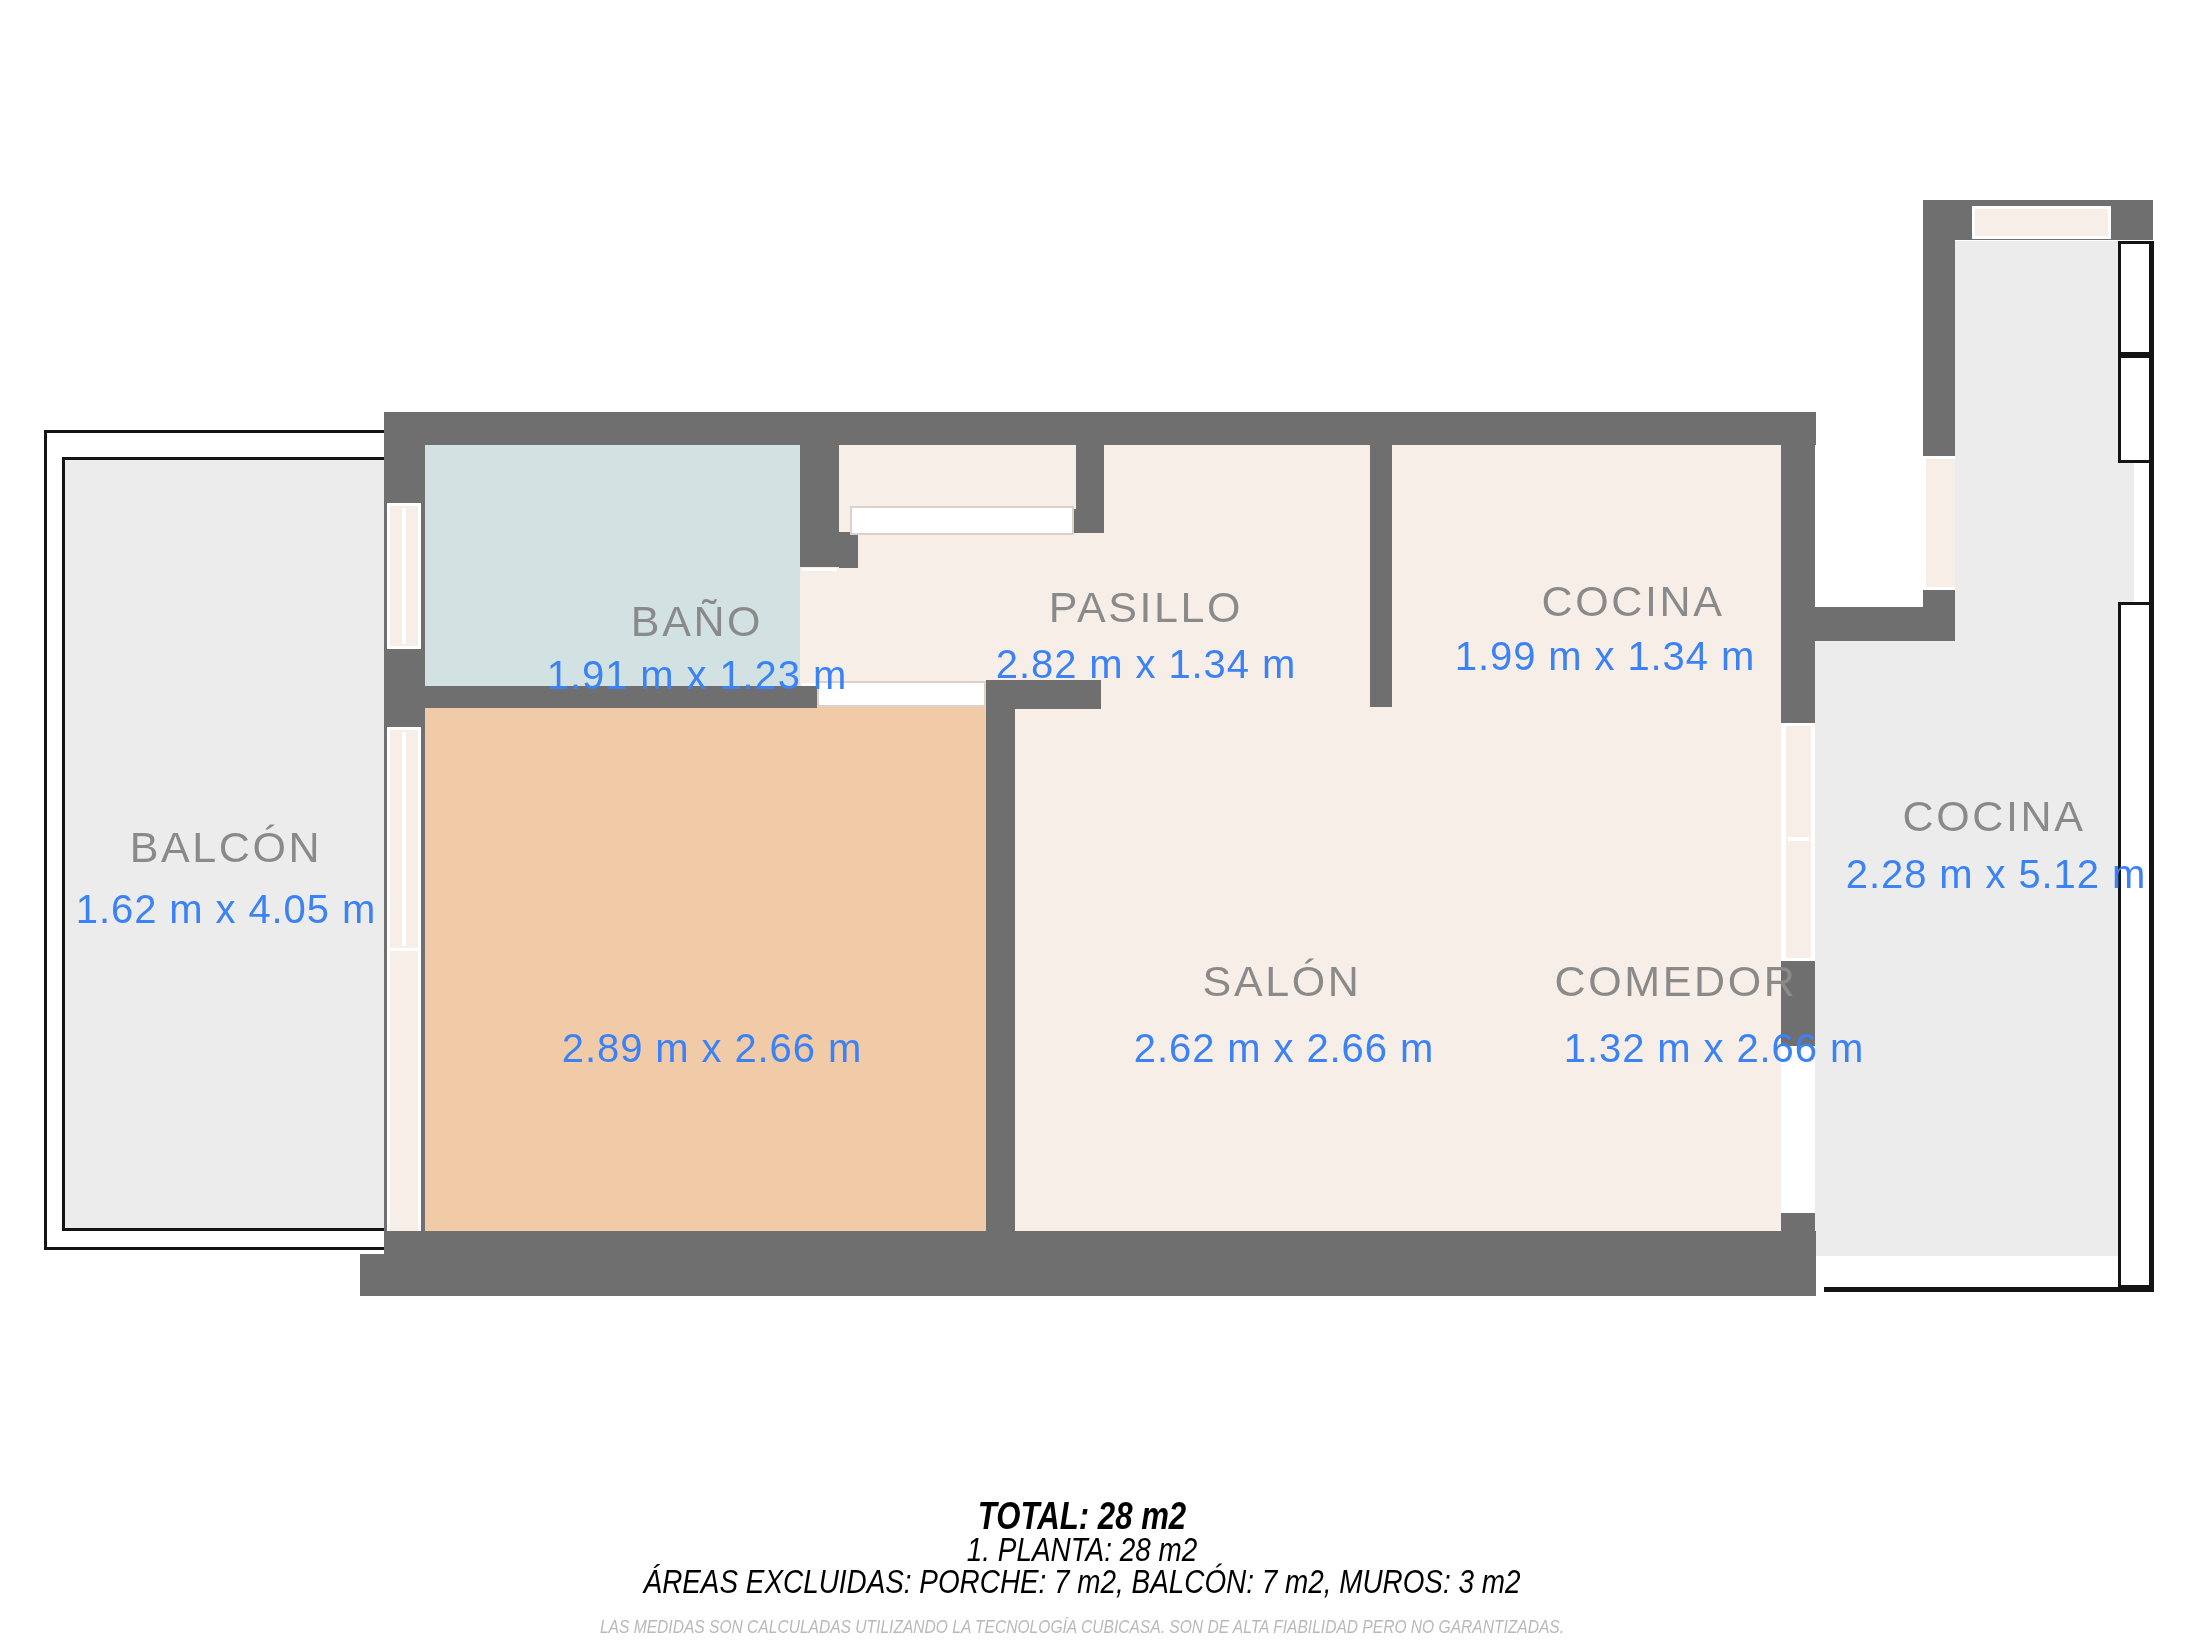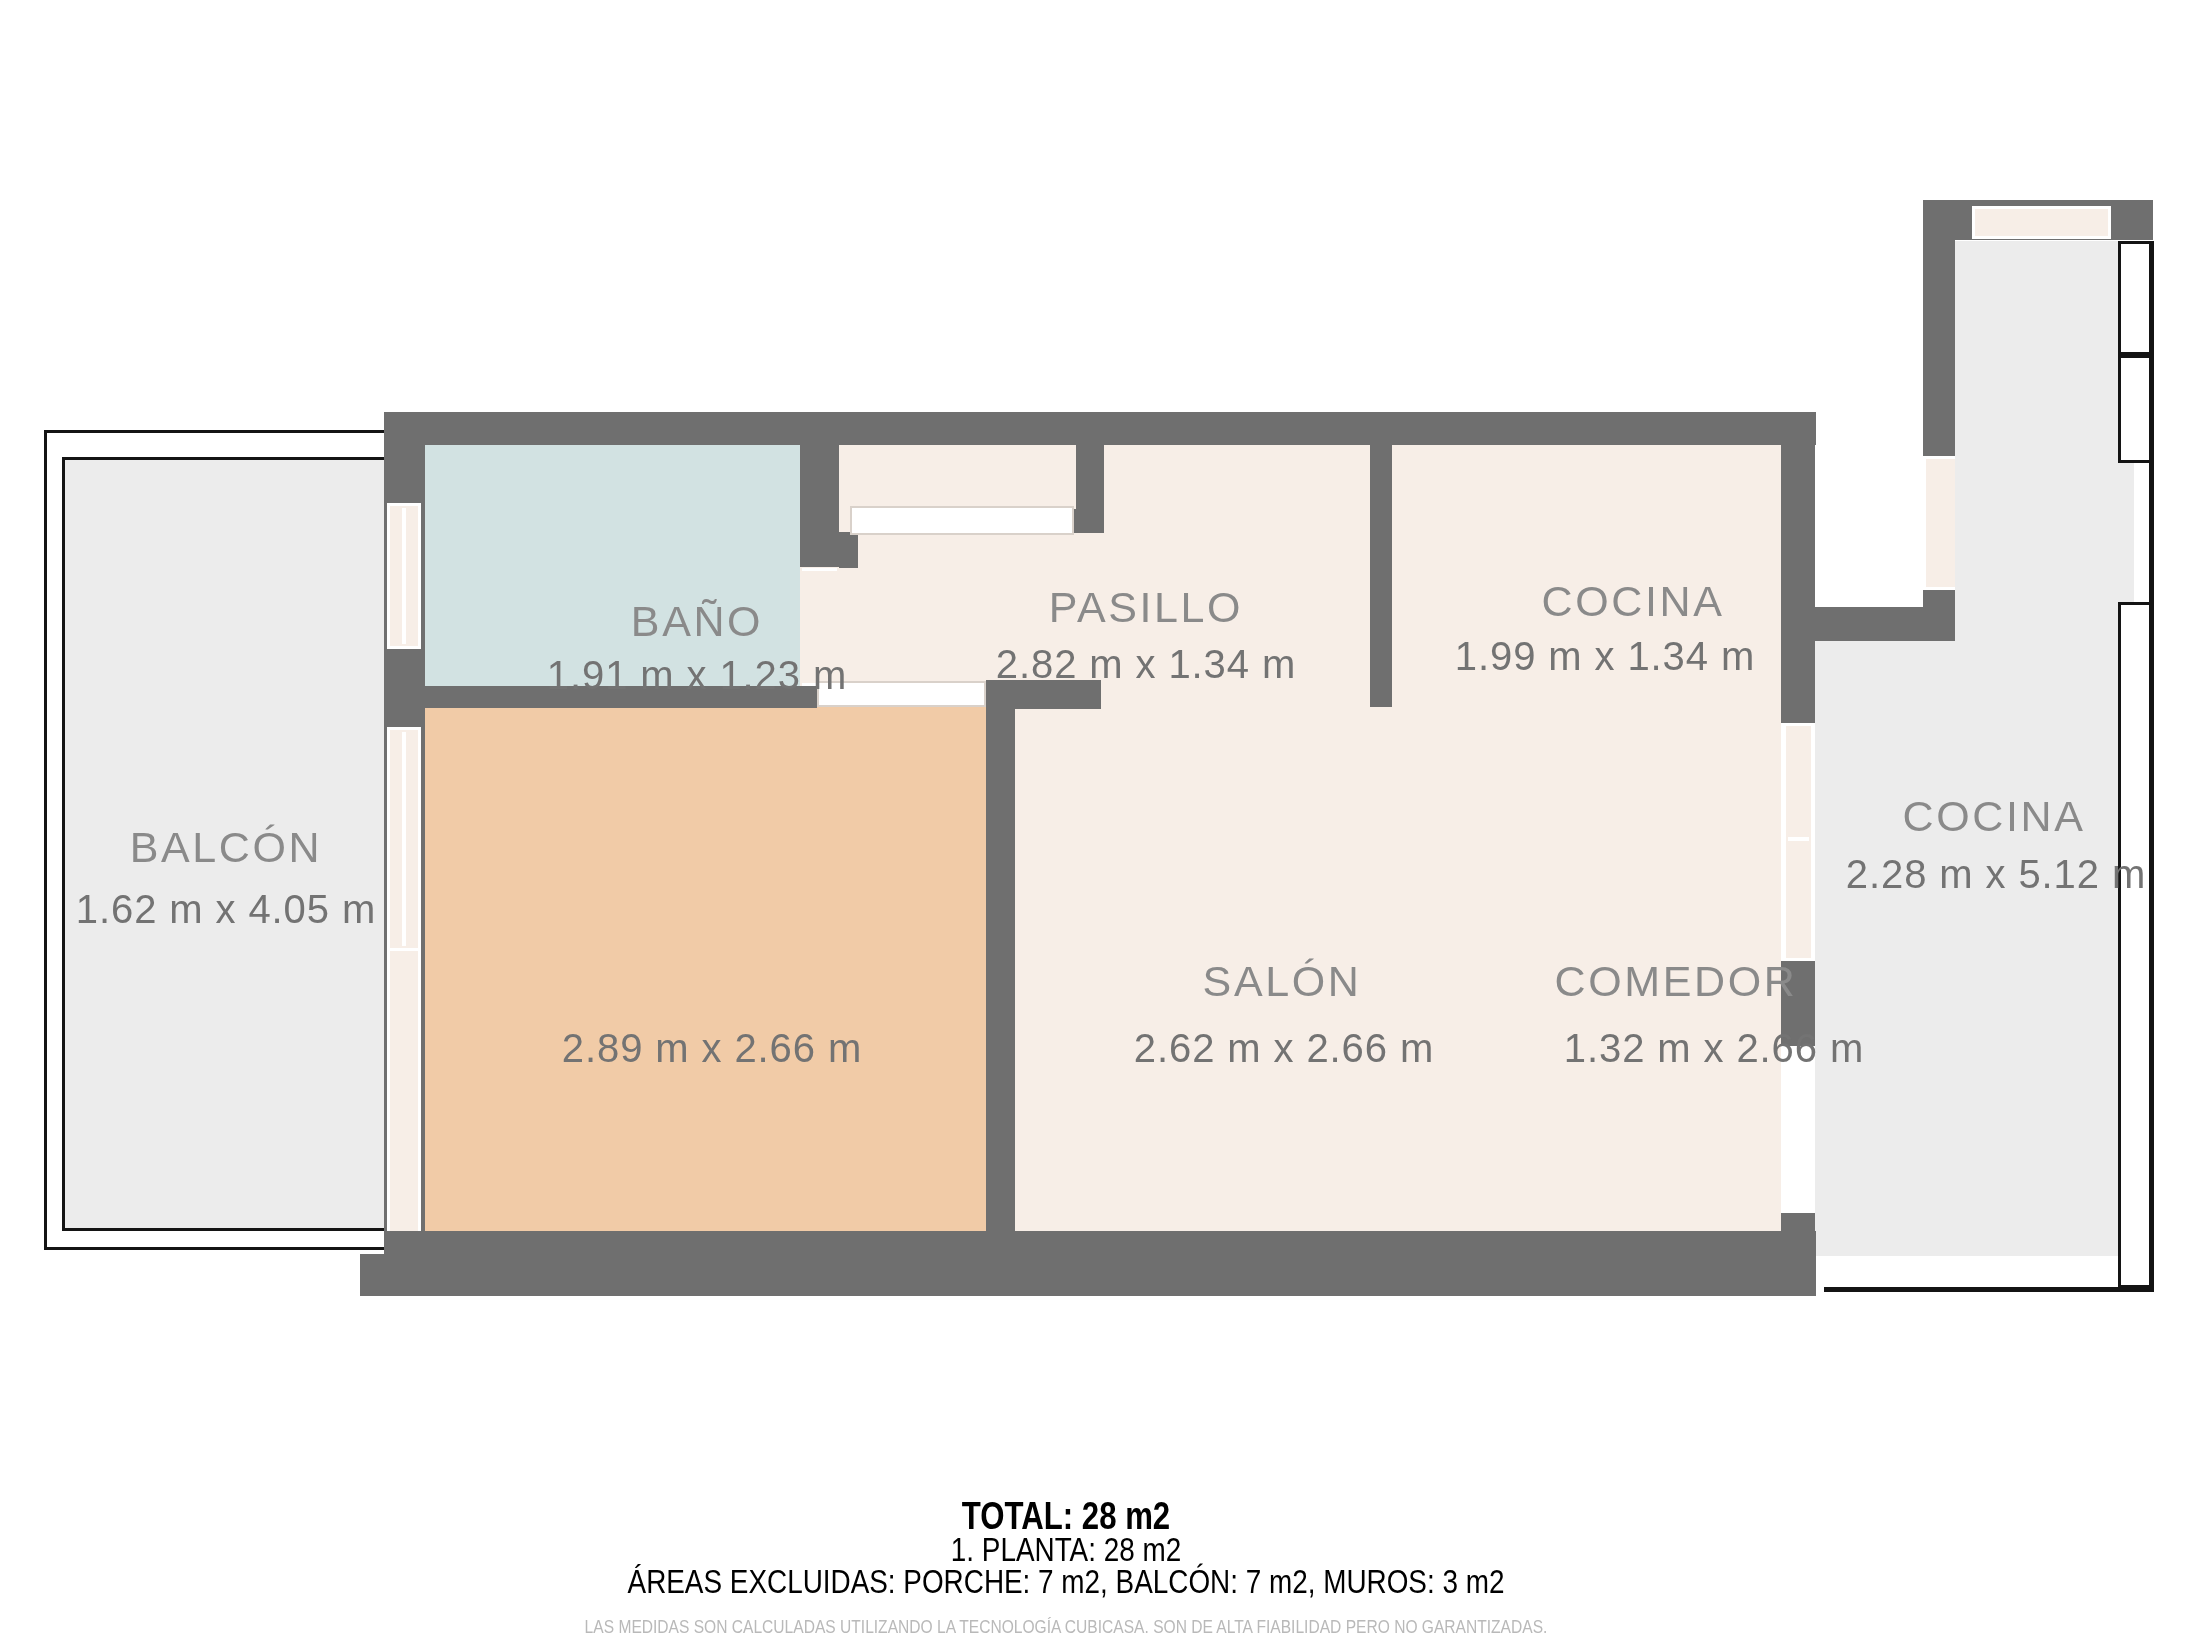--- a/index.html
+++ b/index.html
@@ -11,22 +11,22 @@
   .outline{position:absolute;border:3.4px solid #141414;box-sizing:border-box;background:transparent;}
   .line{position:absolute;background:#141414;}
   .window{position:absolute;background:#f7eee7;border:3.4px solid #ffffff;box-sizing:border-box;}
   .mullion-v{position:absolute;left:50%;top:1.7px;bottom:1.7px;width:3.4px;margin-left:-1.7px;background:#ffffff;}
   .mullion-h{position:absolute;top:48%;left:1.7px;right:1.7px;height:3.4px;background:#ffffff;}
   .opening{position:absolute;background:#ffffff;}
   .door-strip{position:absolute;background:#ffffff;border:2.6px solid #d9d1ca;box-sizing:border-box;}
   .room-name{position:absolute;transform:translate(-50%,-50%);font-size:43px;letter-spacing:2.6px;
              color:#8a8a8a;white-space:nowrap;}
   .room-dims{position:absolute;transform:translate(-50%,-50%);font-size:40px;letter-spacing:0.9px;
-             color:#737373;white-space:nowrap;}
-  #summary{position:absolute;left:0;top:1499px;width:2132px;text-align:center;color:#000;}
+             color:#3b82f6;white-space:nowrap;}
+  #summary{position:absolute;left:16px;top:1499px;width:2132px;text-align:center;color:#000;font-style:italic;}
   #summary .s-line{display:block;transform:scaleX(0.82);transform-origin:50% 50%;white-space:nowrap;}
   .s-total{font-size:38px;font-weight:bold;line-height:34px;}
   .s-floor{font-size:34px;line-height:32px;}
   .s-excl{font-size:34px;line-height:32px;}
   .s-note{font-size:19px;line-height:22.4px;color:#b9b9b9;margin-top:19px;}
 </style>
 </head>
 <body>
 
 <div id="plan">

